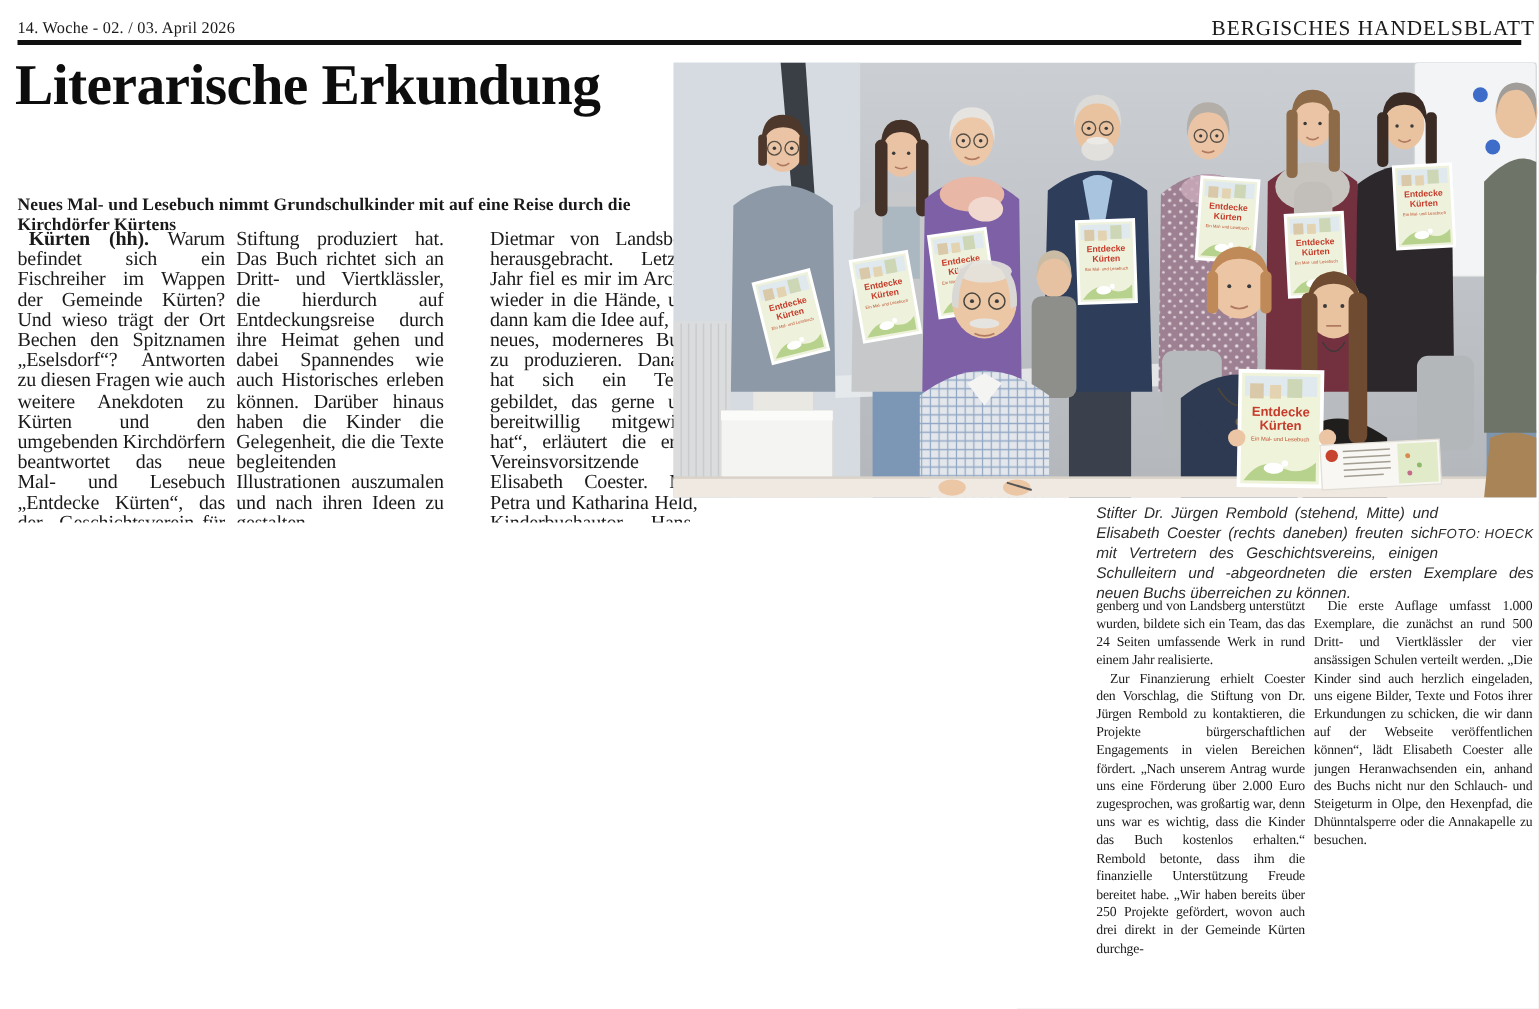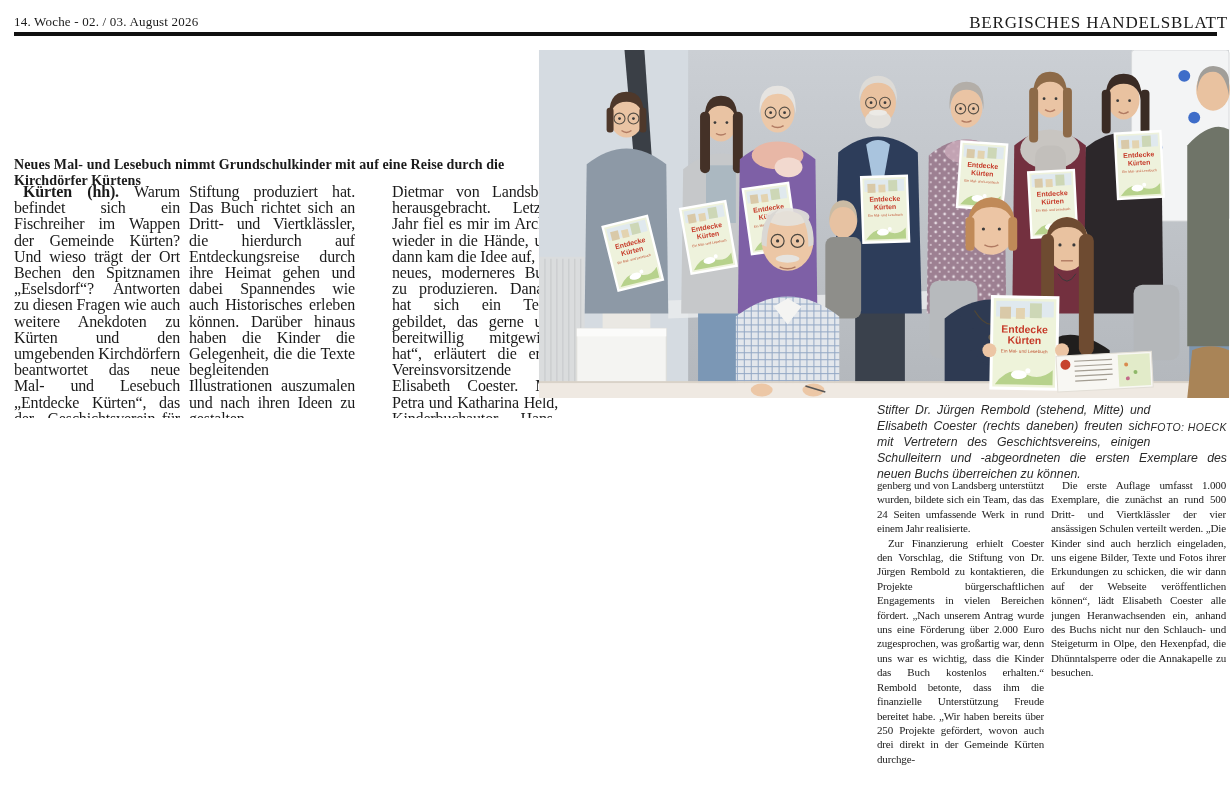--- a/index.html
+++ b/index.html
@@ -33,25 +33,25 @@
            font-size:12.3px;line-height:16px;color:#2b2b2b;text-align:justify;}
   .credit{float:right;font-size:10.5px;letter-spacing:.4px;margin-top:17px;}
   .book-title{font-family:"Liberation Sans",sans-serif;font-weight:bold;fill:#c63b2a;}
   .book-sub{font-family:"Liberation Sans",sans-serif;fill:#c05030;}
 </style>
 </head>
 <body>
 
 <div class="page">
 
-  <div class="mh-date">14. Woche - 02. / 03. August 2026</div>
+  <div class="mh-date">14. Woche - 02. / 03. April 2026</div>
   <div class="mh-paper">BERGISCHES HANDELSBLATT</div>
   <div class="mh-rule"></div>
 
-  <h1 class="headline"><br></h1>
+  <h1 class="headline"><span>Literarische Erkundung</span><br></h1>
 
   <h2 class="subhead">Neues Mal- und Lesebuch nimmt Grundschulkinder mit auf eine Reise durch die Kirchdörfer Kürtens</h2>
 
   <div class="col row1 c1">
     <p><span class="lead">Kürten (hh).</span> <span>Warum befindet sich ein Fischreiher im Wappen der Gemeinde Kürten? Und wieso trägt der Ort Bechen den Spitznamen „Eselsdorf“? Antworten zu diesen Fragen wie auch weitere Anekdoten zu Kürten und den umgebenden Kirchdörfern beantwortet das neue Mal- und Lesebuch „Entdecke Kürten“, das der „Geschichtsverein für die Gemeinde Kürten und Umgebung e.V.“ mit finanzieller Unterstützung der Rembold-</span></p>
   </div>
   <div class="col row1 c2">
     <p>Stiftung produziert hat. Das Buch richtet sich an Dritt- und Viertklässler, die hierdurch auf Entdeckungsreise durch ihre Heimat gehen und dabei Spannendes wie auch Historisches erleben können. Darüber hinaus haben die Kinder die Gelegenheit, die die Texte begleitenden Illustrationen auszumalen und nach ihren Ideen zu gestalten.</p>
     <p class="ind">„Vor 30 Jahren hatte der Geschichtsverein bereits ein Kürtener Malbuch nach einer Idee von</p>
   </div>

